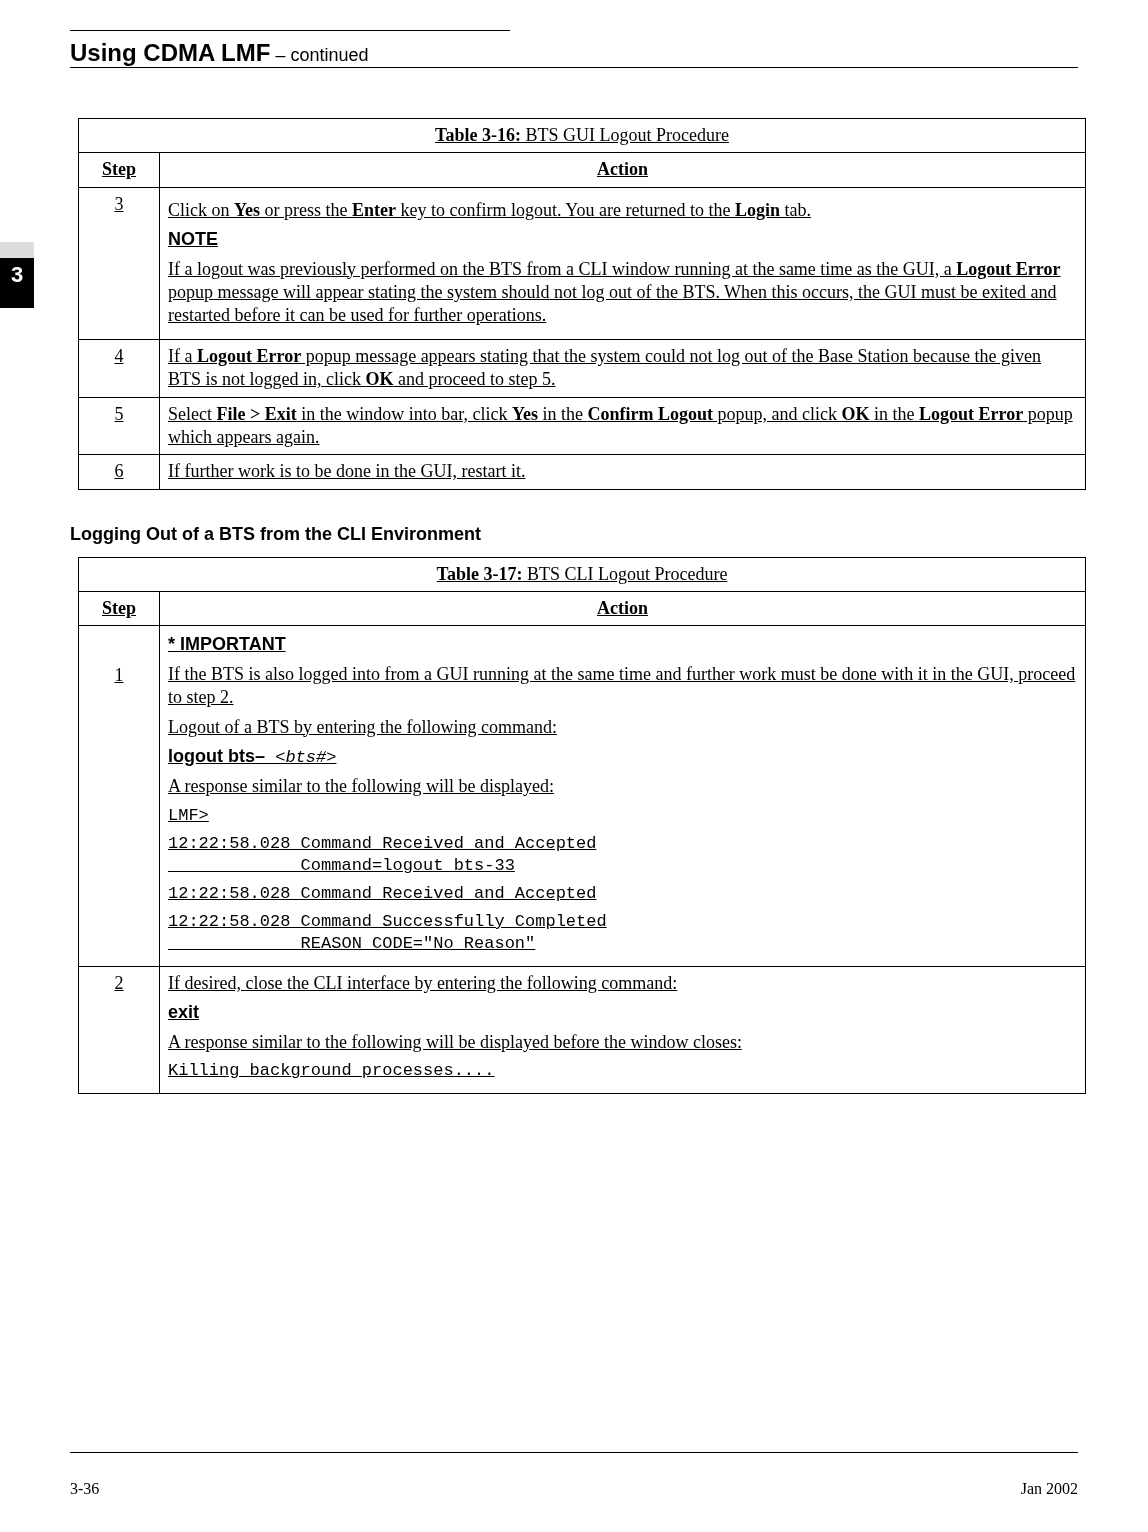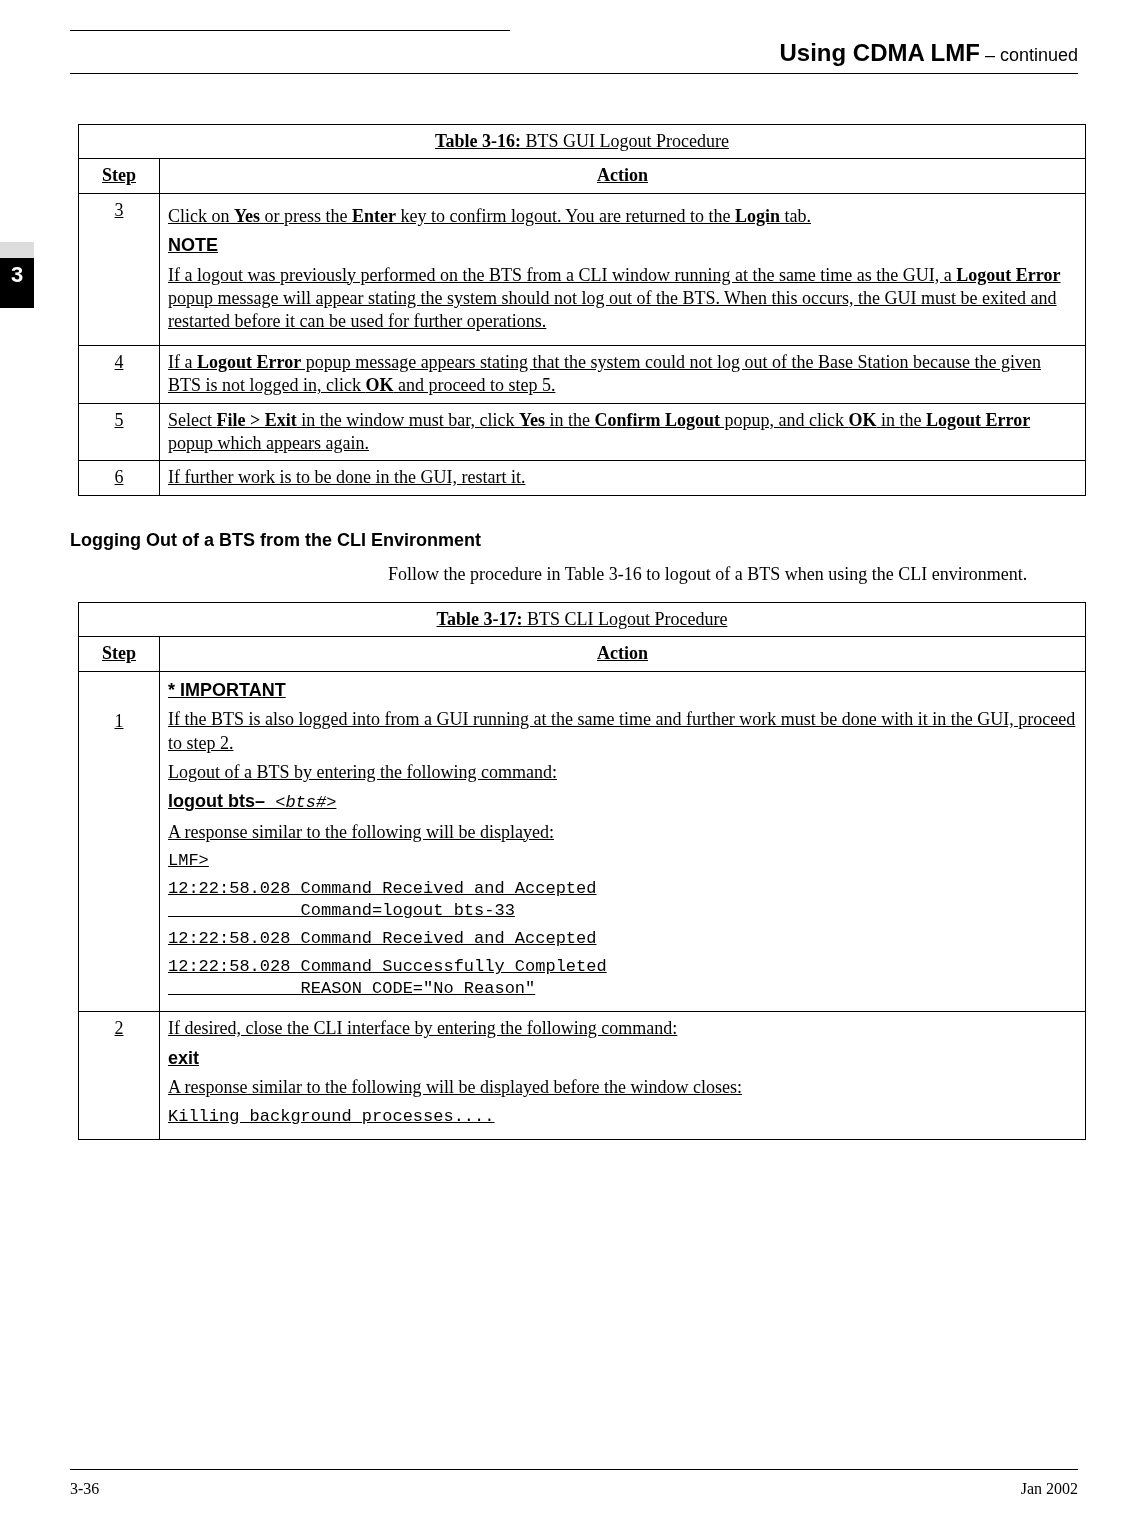--- a/index.html
+++ b/index.html
@@ -22,22 +22,20 @@
     }
     .header-line {
       border-top: 1px solid black;
       margin: 0 0 8px 0;
       width: 440px;
     }
     .title-line {
       font-family: Arial, Helvetica, sans-serif;
       font-size: 24px;
       font-weight: bold;
-      margin-bottom: 6px;
-      text-align: right;
     }
     .title-line .cont {
       font-family: Arial, Helvetica, sans-serif;
       font-size: 18px;
       font-weight: normal;
     }
     .title-underline {
       border-top: 1px solid black;
       width: 100%;
       margin-bottom: 50px;
@@ -129,21 +127,21 @@
     }
     .p {
       margin: 6px 0;
     }
     .footer {
       position: absolute;
       bottom: 34px;
       left: 70px;
       right: 70px;
       border-top: 1px solid black;
-      padding-top: 10px;
+      padding-top: 27px;
       display: flex;
       justify-content: space-between;
       align-items: center;
       font-size: 16px;
     }
     .footer .center {
       font-family: Arial, Helvetica, sans-serif;
       font-weight: bold;
       font-size: 17px;
     }
@@ -196,32 +194,31 @@
     </tr>
     <tr>
       <td class="step">4</td>
       <td>
         <span>If a </span><b>Logout Error</b><span> popup message appears stating that the system could not log out of the Base Station because the given BTS is not logged in, click </span><b>OK</b><span> and proceed to step 5.</span>
       </td>
     </tr>
     <tr>
       <td class="step">5</td>
       <td>
-        <span>Select </span><b>File &gt; Exit</b><span> in the window must bar, click </span><b>Yes</b><span> in the </span><b>Confirm Logout</b><span> popup, and click </span><b>OK</b><span> in the </span><b>Logout Error</b><span> popup which appears again.</span>
+        <span>Select </span><b>File &gt; Exit</b><span> in the window into bar, click </span><b>Yes</b><span> in the </span><b>Confirm Logout</b><span> popup, and click </span><b>OK</b><span> in the </span><b>Logout Error</b><span> popup which appears again.</span>
       </td>
     </tr>
     <tr>
       <td class="step">6</td>
       <td>If further work is to be done in the GUI, restart it.</td>
     </tr>
   </tbody>
     </table>
 
   <div class="heading-sub">Logging Out of a BTS from the CLI Environment</div>
-  <div class="body-para">Follow the procedure in Table 3-16 to logout of a BTS when using the CLI environment.</div>
 
   <table class="proc">
     <tbody>
         <tr class="title-row">
       <th colspan="2">
         <b>Table 3-17:</b><span> BTS CLI Logout Procedure</span>
       </th>
     </tr>
     <tr>
       <th>Step</th>

